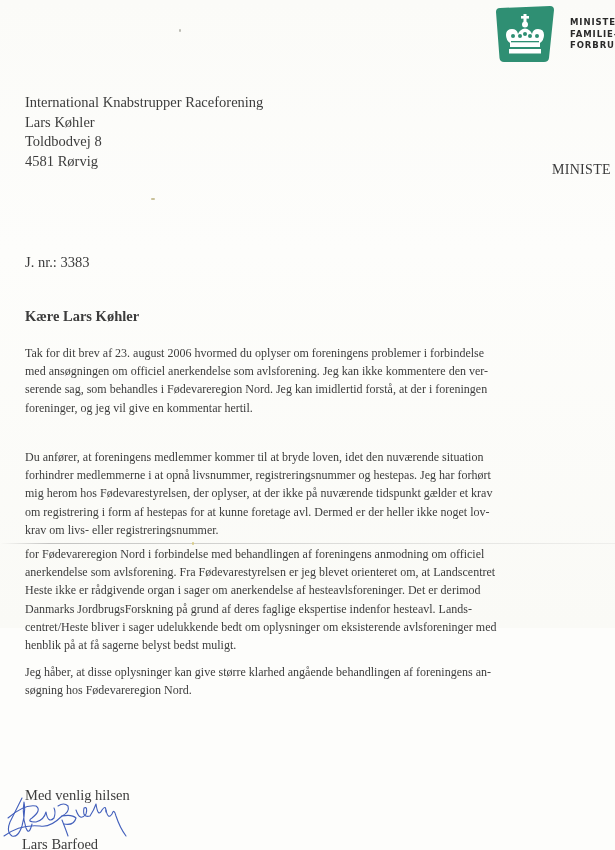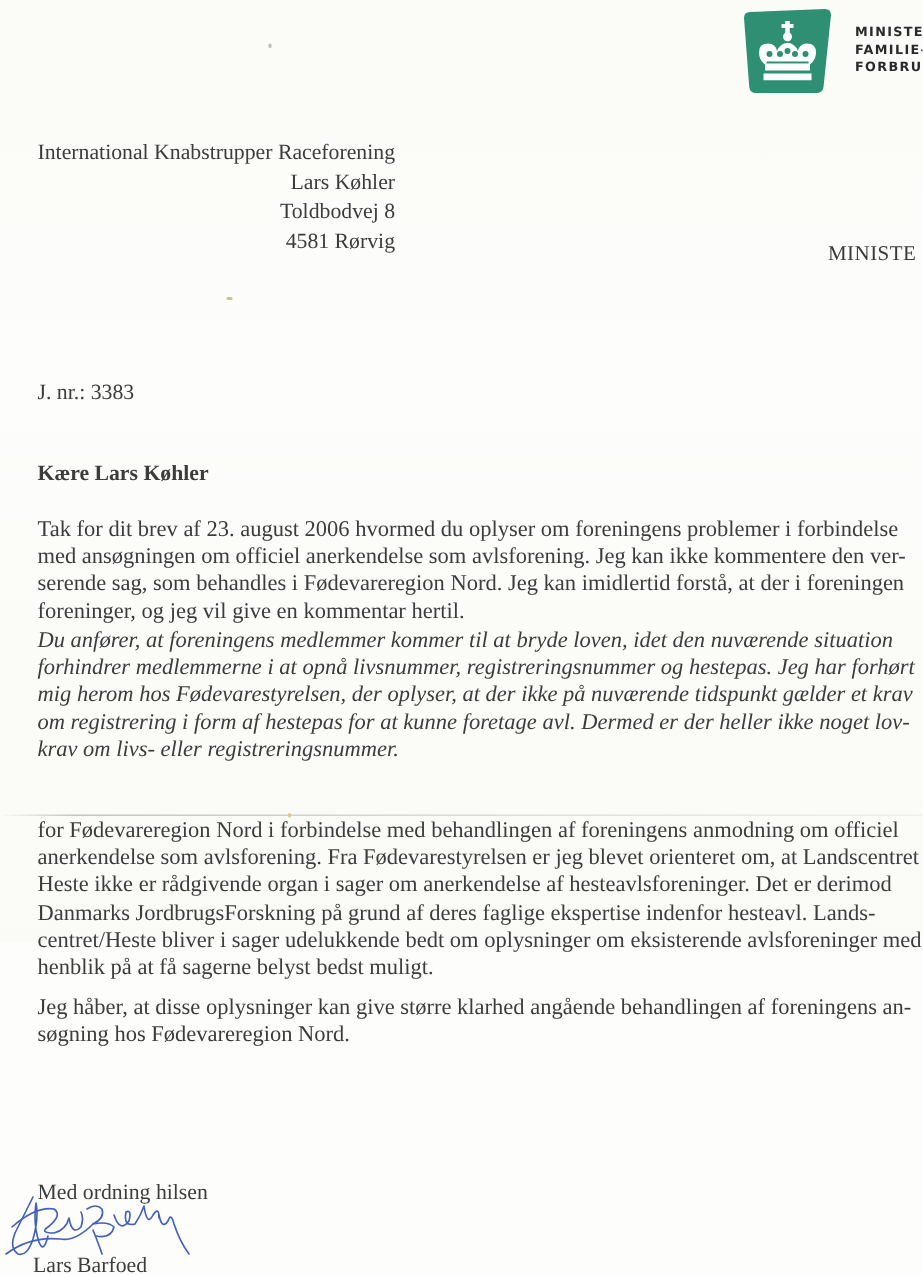--- a/index.html
+++ b/index.html
@@ -55,21 +55,21 @@
 
     
     .address {
       position: absolute;
       left: 25px;
       top: 93px;
       font-size: 14.5px;
       line-height: 19.5px;
       color: #3c3c3c;
     }
-    .address div { white-space: nowrap; text-align: right; }
+    .address div { white-space: nowrap; }
 
     .jnr {
       position: absolute;
       left: 25px;
       top: 254px;
       font-size: 14.5px;
       color: #3c3c3c;
     }
     .salutation {
       position: absolute;
@@ -77,27 +77,27 @@
       top: 308px;
       font-size: 14.5px;
       color: #3c3c3c;
       font-weight: bold;
     }
 
     .para {
       position: absolute;
       left: 25px;
       width: 585px;
-      font-size: 15px;
+      font-size: 12px;
       line-height: 18.2px;
       color: #3c3c3c;
     }
     .para div { white-space: nowrap; }
     .p1 { top: 344px; }
-    .p2 { top: 418px; font-style: italic; }
+    .p2 { top: 448px; }
     .p3 { top: 545px; }
     .p4 { top: 663px; }
 
     .fold-line {
       position: absolute;
       left: 0;
       top: 543px;
       width: 615px;
       height: 1px;
       background: linear-gradient(90deg, rgba(160,160,160,0.0) 0%, rgba(150,150,150,0.55) 8%, rgba(170,170,170,0.35) 60%, rgba(170,170,170,0.15) 100%);
@@ -207,21 +207,21 @@
     <div>Danmarks JordbrugsForskning på grund af deres faglige ekspertise indenfor hesteavl. Lands-</div>
     <div>centret/Heste bliver i sager udelukkende bedt om oplysninger om eksisterende avlsforeninger med</div>
     <div>henblik på at få sagerne belyst bedst muligt.</div>
   </div>
 
   <div class="para p4">
     <div>Jeg håber, at disse oplysninger kan give større klarhed angående behandlingen af foreningens an-</div>
     <div>søgning hos Fødevareregion Nord.</div>
   </div>
 
-  <div class="closing">Med ordning hilsen</div>
+  <div class="closing">Med venlig hilsen</div>
 
   <div class="signature">
     <svg width="125" height="50" viewBox="0 0 125 50">
       <g fill="none" stroke="#2f4fb5" stroke-width="1.1" stroke-linecap="round" stroke-linejoin="round" opacity="0.9">
         <path d="M20 2 Q14 14 8 26 Q4 36 10 40 Q16 42 20 30 Q24 16 22 6 Q20 20 24 32 Q27 40 30 28"></path>
         <path d="M6 22 Q22 8 34 10 Q40 14 30 22 Q24 26 34 26 Q42 24 44 16 Q46 28 52 22 Q54 16 52 12"></path>
         <path d="M2 40 Q18 28 38 30 Q48 32 60 20"></path>
         <path d="M56 10 Q62 6 66 10 Q68 16 60 20 Q70 18 74 22 Q72 30 62 28"></path>
         <path d="M74 14 Q78 26 84 18 Q86 10 82 12 Q80 22 88 20 Q92 14 94 8 Q96 22 100 14 Q104 8 104 16"></path>
         <path d="M104 14 Q106 24 110 18 Q112 12 114 20 Q118 32 124 40"></path>

